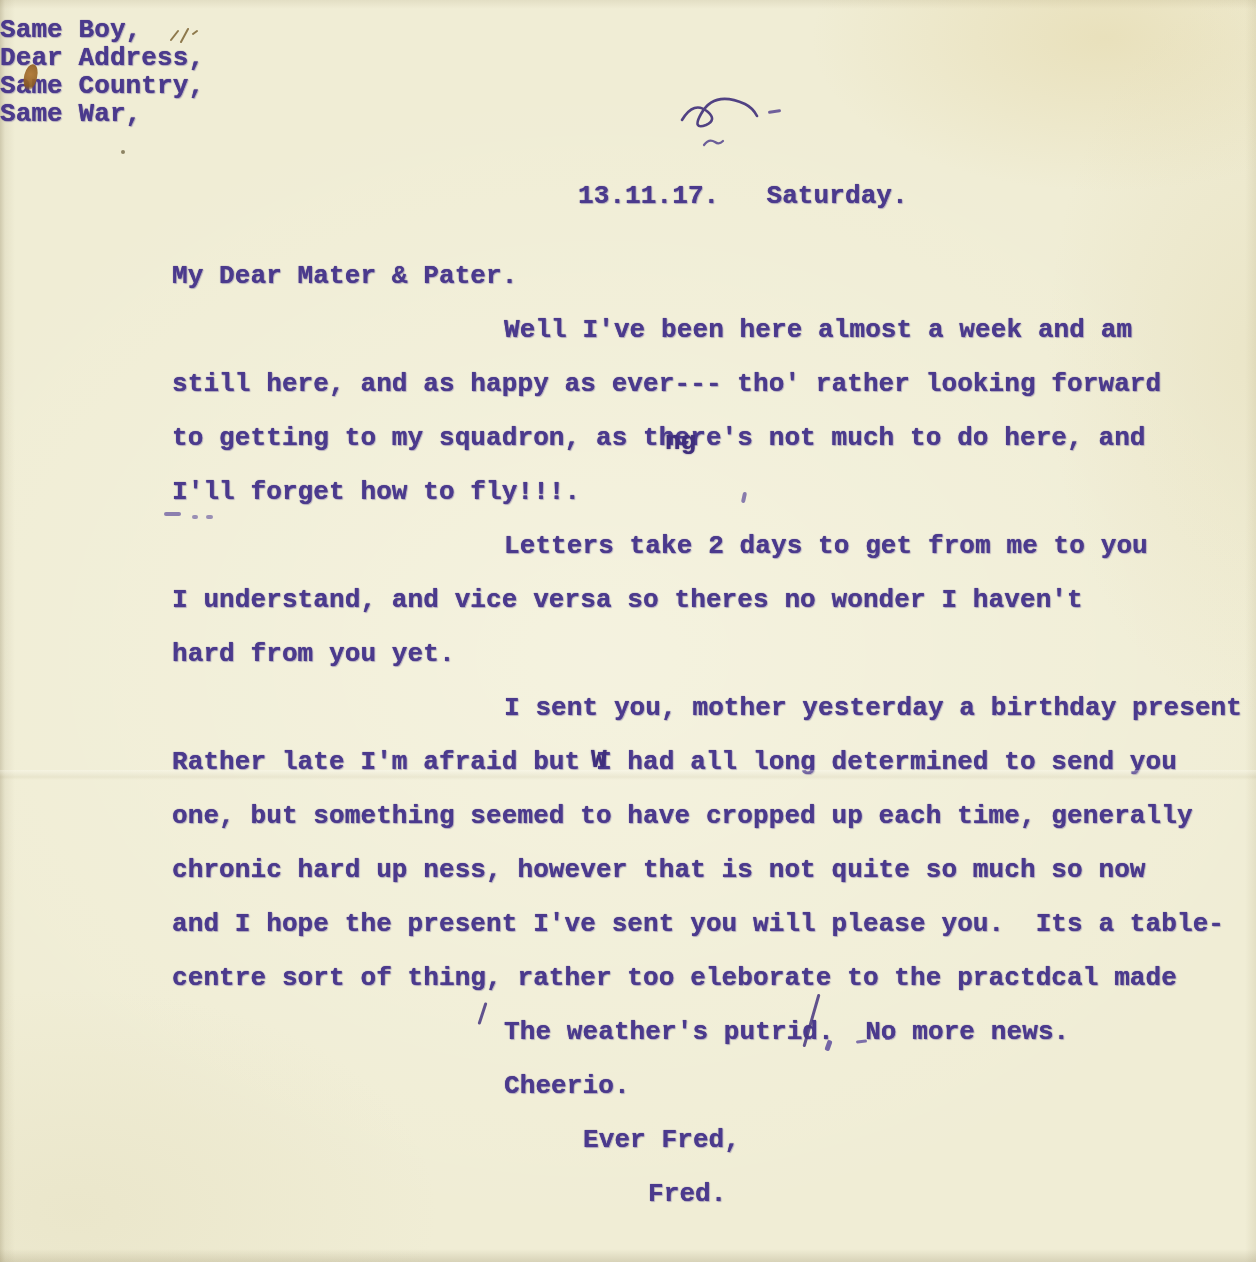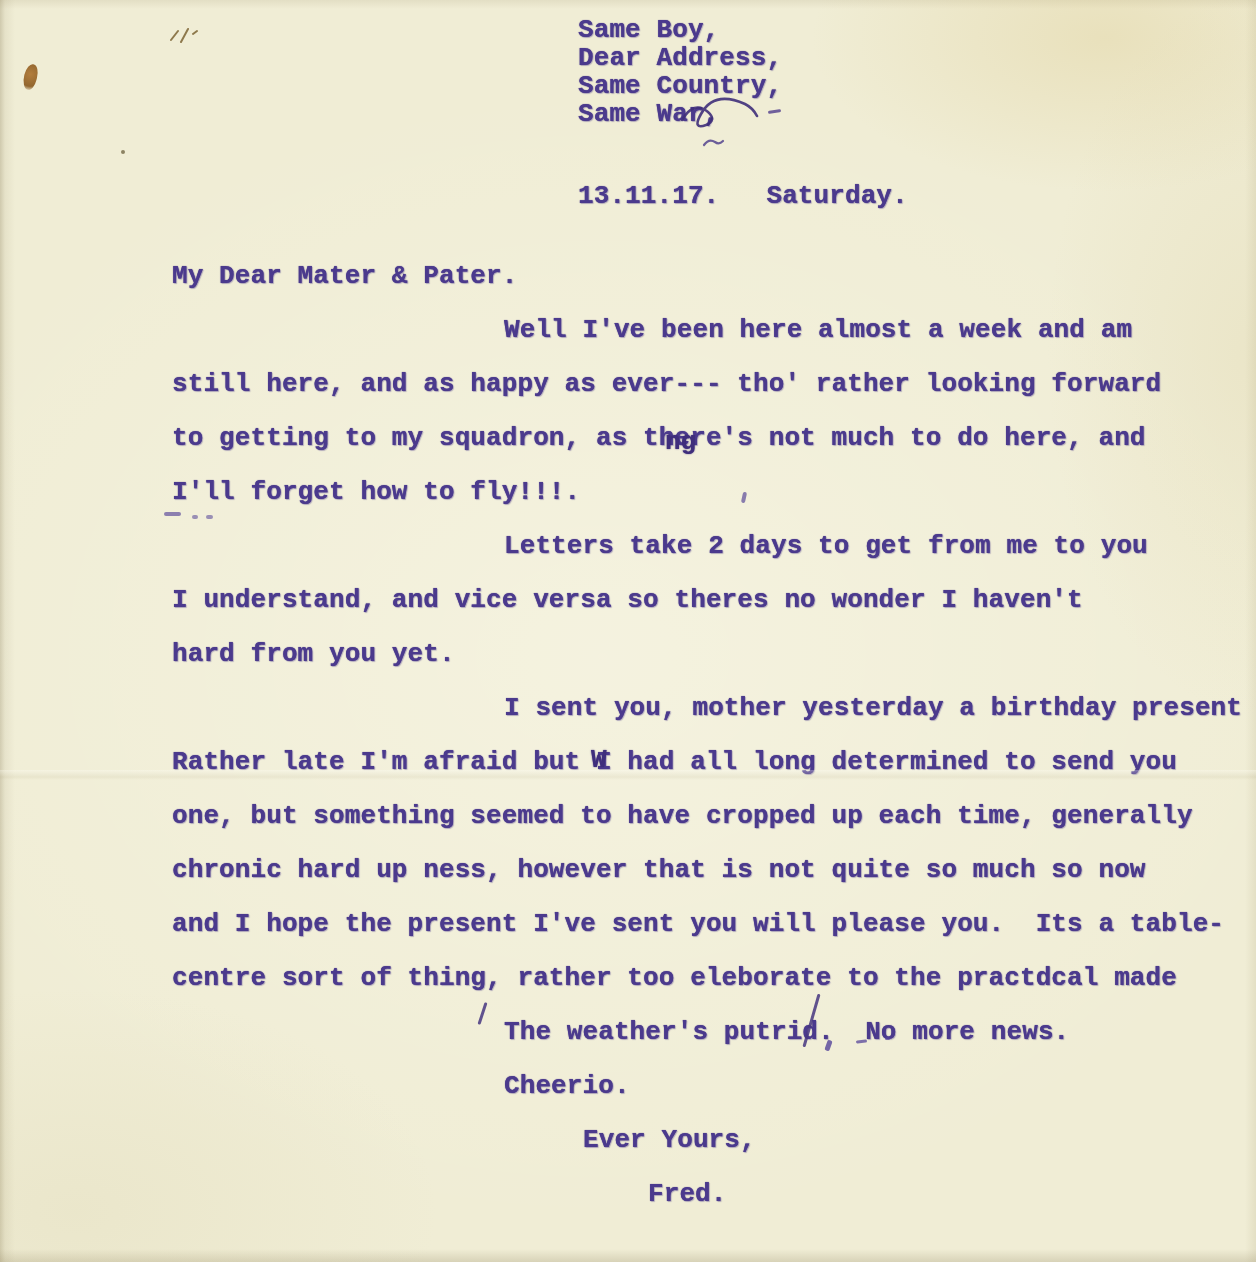--- a/index.html
+++ b/index.html
@@ -20,21 +20,21 @@
     font-family:"Liberation Mono", monospace;
   }
   .lines{position:absolute;left:0;top:16px;width:100%;}
   .line{
     white-space:pre;
     font:700 26px/28px "Liberation Mono", monospace;
     letter-spacing:.1px;
     color:#4b3a8d;
     text-shadow:0 0 1px rgba(64,46,132,.95), 1px 1px 1px rgba(64,46,132,.30);
   }
-  .addr{margin-left:578px;height:28px;}
+  .addr{height:28px;}
   .date{margin-left:578px;height:28px;margin-top:54px;}
   .salut{margin-left:172px;height:54px;margin-top:52px;}
   .body{margin-left:172px;height:54px;}
   .ind{margin-left:504px;height:54px;}
   .ever{margin-left:583px;height:54px;}
   .fred{margin-left:648px;height:54px;}
 
   .marks{position:absolute;inset:0;pointer-events:none;}
   .mark{position:absolute;}
   .overstrike{
@@ -87,21 +87,21 @@
       <div class="line body">I understand, and vice versa so theres no wonder I haven't</div>
       <div class="line body">hard from you yet.</div>
       <div class="line ind">I sent you, mother yesterday a birthday present</div>
       <div class="line body">Rather late I'm afraid but I had all long determined to send you</div>
       <div class="line body">one, but something seemed to have cropped up each time, generally</div>
       <div class="line body">chronic hard up ness, however that is not quite so much so now</div>
       <div class="line body">and I hope the present I've sent you will please you.  Its a table-</div>
       <div class="line body">centre sort of thing, rather too eleborate to the practdcal made</div>
       <div class="line ind">The weather's putrid.  No more news.</div>
       <div class="line ind">Cheerio.</div>
-      <div class="line ever">Ever Yours,</div>
+      <div class="line ever">Ever Fred,</div>
       <div class="line fred">Fred.</div>
     </div>
 
   <div class="marks">
     <div class="crease"></div>
     <div class="mark rust"></div>
     <div class="mark speck"></div>
 
     <svg class="mark" style="left:168px;top:24px;" width="30" height="22">
       <path d="M3,16 l7,-9 m3,11 l7,-13 m5,5 l4,-3" stroke="#7d6434" stroke-width="2" fill="none" stroke-linecap="round" opacity="0.85"></path>

